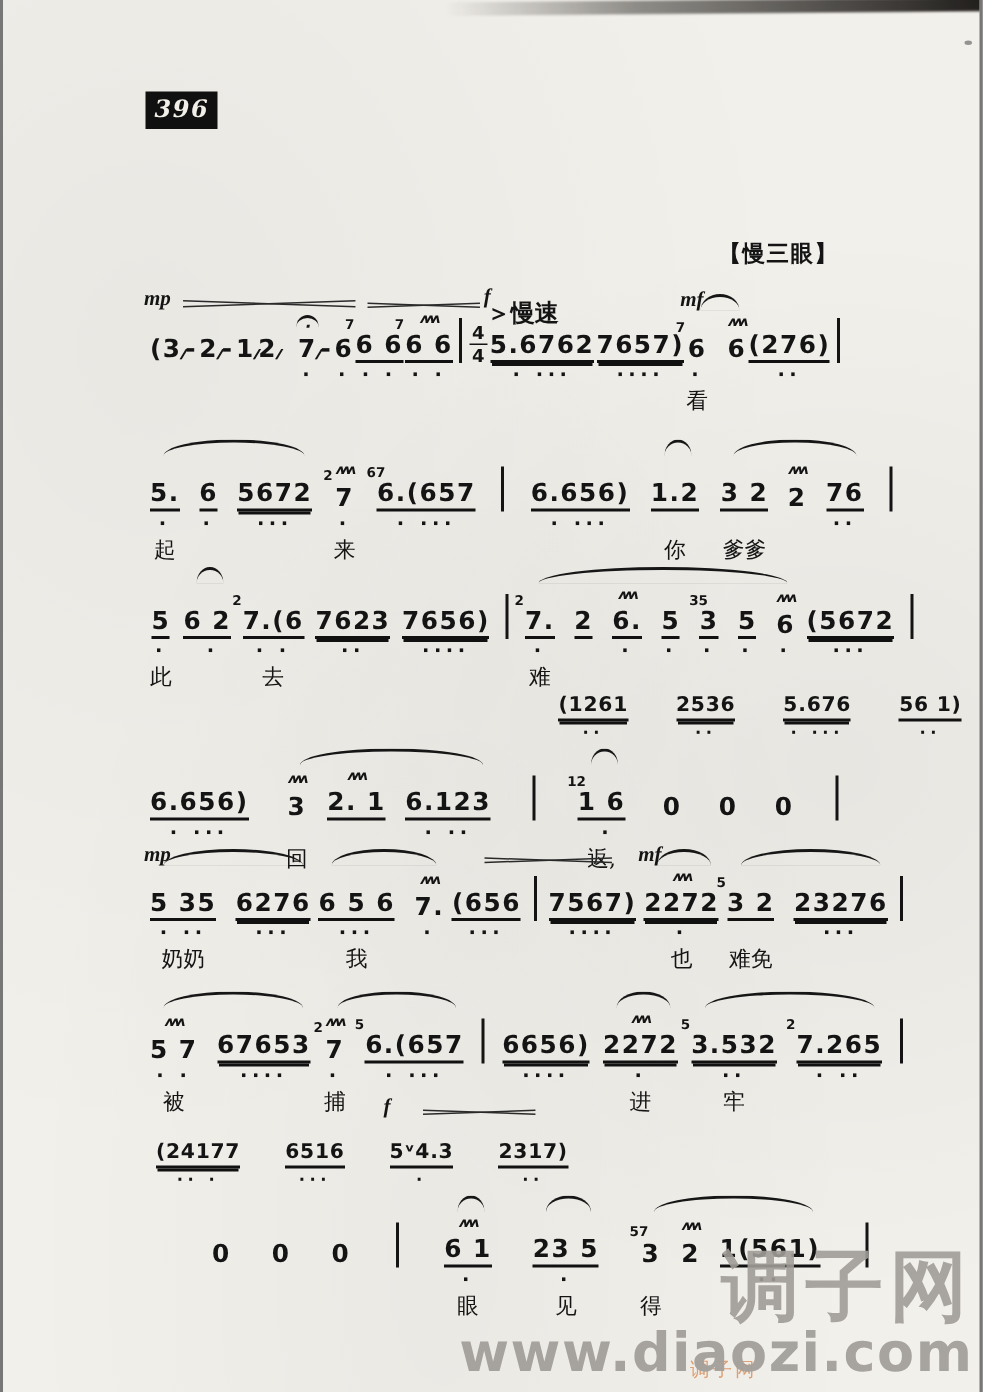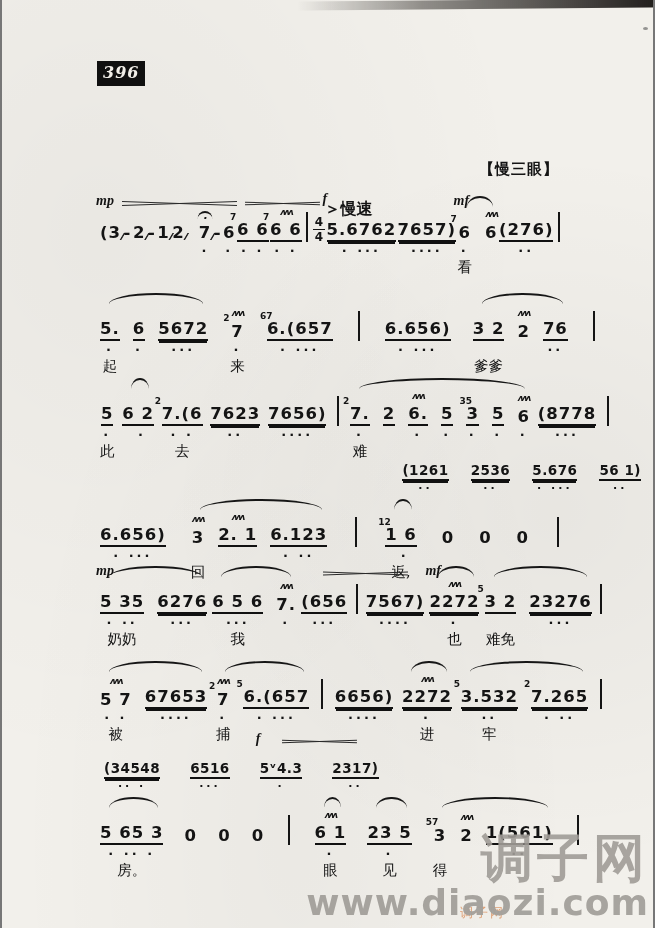--- a/index.html
+++ b/index.html
@@ -27,21 +27,21 @@
   .line:nth-of-type(1){top:190px;left:98px;width:463px;}
   .line:nth-of-type(2){top:287px;left:98px;width:498px;}
   .line:nth-of-type(3){top:372px;left:98px;width:512px;}
   .line:nth-of-type(4){top:450px;left:98px;width:545px;}
   .line:nth-of-type(5){top:560px;left:98px;width:505px;}
   .line:nth-of-type(6){top:655px;left:98px;width:505px;}
   .line:nth-of-type(7){top:748px;left:98px;width:482px;}
   .line:nth-of-type(4) .main-row{width:462px;}
   .line:nth-of-type(4) .inset{justify-content:flex-end;padding-right:4px;}
   .line:nth-of-type(7) .inset{gap:30px;padding-left:4px;}
-  .inset{display:flex;gap:22px;align-items:flex-end;margin-bottom:6px;}
+  .inset{display:flex;gap:32px;align-items:flex-end;margin-bottom:6px;}
   .inset .num{font-size:13.5px;letter-spacing:.5px;}
   .inset .dots{font-size:11px;height:8px;line-height:8px;}
   .inset .above{height:12px;}
   .inset .mainz{min-height:16px;}
   .main-row{display:flex;justify-content:space-between;align-items:flex-end;}
   .grp{display:flex;flex-direction:column;}
   .slur{display:block;height:9px;margin:0 5px 1px 9px;border-top:2px solid #161616;
         border-radius:100% 100% 0 0 / 200% 200% 0 0;}
   .notes{display:flex;align-items:flex-end;gap:13px;}
   .tok{display:flex;flex-direction:column;align-items:center;}
@@ -619,20 +619,41 @@
               <div class="tok">
               <div class="above">
                 
                 
                 
                 
                 
               </div>
               <div class="mainz">
 
+                <span class="num u1">1.2</span>
+
+              </div>
+              <div class="dots"></div>
+              <div class="lyr">你</div>
+            </div>
+            </div>
+        </div>
+          <div class="grp">
+          <i class="slur"></i>
+          <div class="notes">
+              <div class="tok">
+              <div class="above">
+                
+                
+                
+                
+                
+              </div>
+              <div class="mainz">
+
                 <span class="num u1">3 2</span>
 
               </div>
               <div class="dots"></div>
               <div class="lyr">爹爹</div>
             </div>
               <div class="tok">
               <div class="above">
 
                 <i class="orn tr"></i>
@@ -926,21 +947,21 @@
               <div class="tok">
               <div class="above">
                 
                 
                 
                 
                 
               </div>
               <div class="mainz">
 
-                <span class="num u2">(8778</span>
+                <span class="num u2">(5672</span>
 
               </div>
               <div class="dots">···</div>
               <div class="lyr"></div>
             </div>
             </div>
         </div>
           <div class="grp">
 
           <div class="notes">
@@ -1626,21 +1647,21 @@
           <div class="tok">
           <div class="above">
             
             
             
             
             
           </div>
           <div class="mainz">
 
-            <span class="num u2">(34548</span>
+            <span class="num u2">(24177</span>
 
           </div>
           <div class="dots">·· ·</div>
 
         </div>
           <div class="tok">
           <div class="above">
             
             
             
@@ -1682,38 +1703,20 @@
             <span class="num u1">2317)</span>
 
           </div>
           <div class="dots">··</div>
 
         </div>
         </div>
       <div class="main-row">
           <div class="grp">
           <i class="slur"></i>
-          <div class="notes">
-              <div class="tok">
-              <div class="above">
-                
-                
-                
-                
-                
-              </div>
-              <div class="mainz">
-
-                <span class="num u1">5 65 3</span>
-
-              </div>
-              <div class="dots">· ·· ·</div>
-              <div class="lyr">房。</div>
-            </div>
-            </div>
         </div>
           <div class="grp">
 
           <div class="notes">
               <div class="tok">
               <div class="above">
                 
                 
                 
                 

